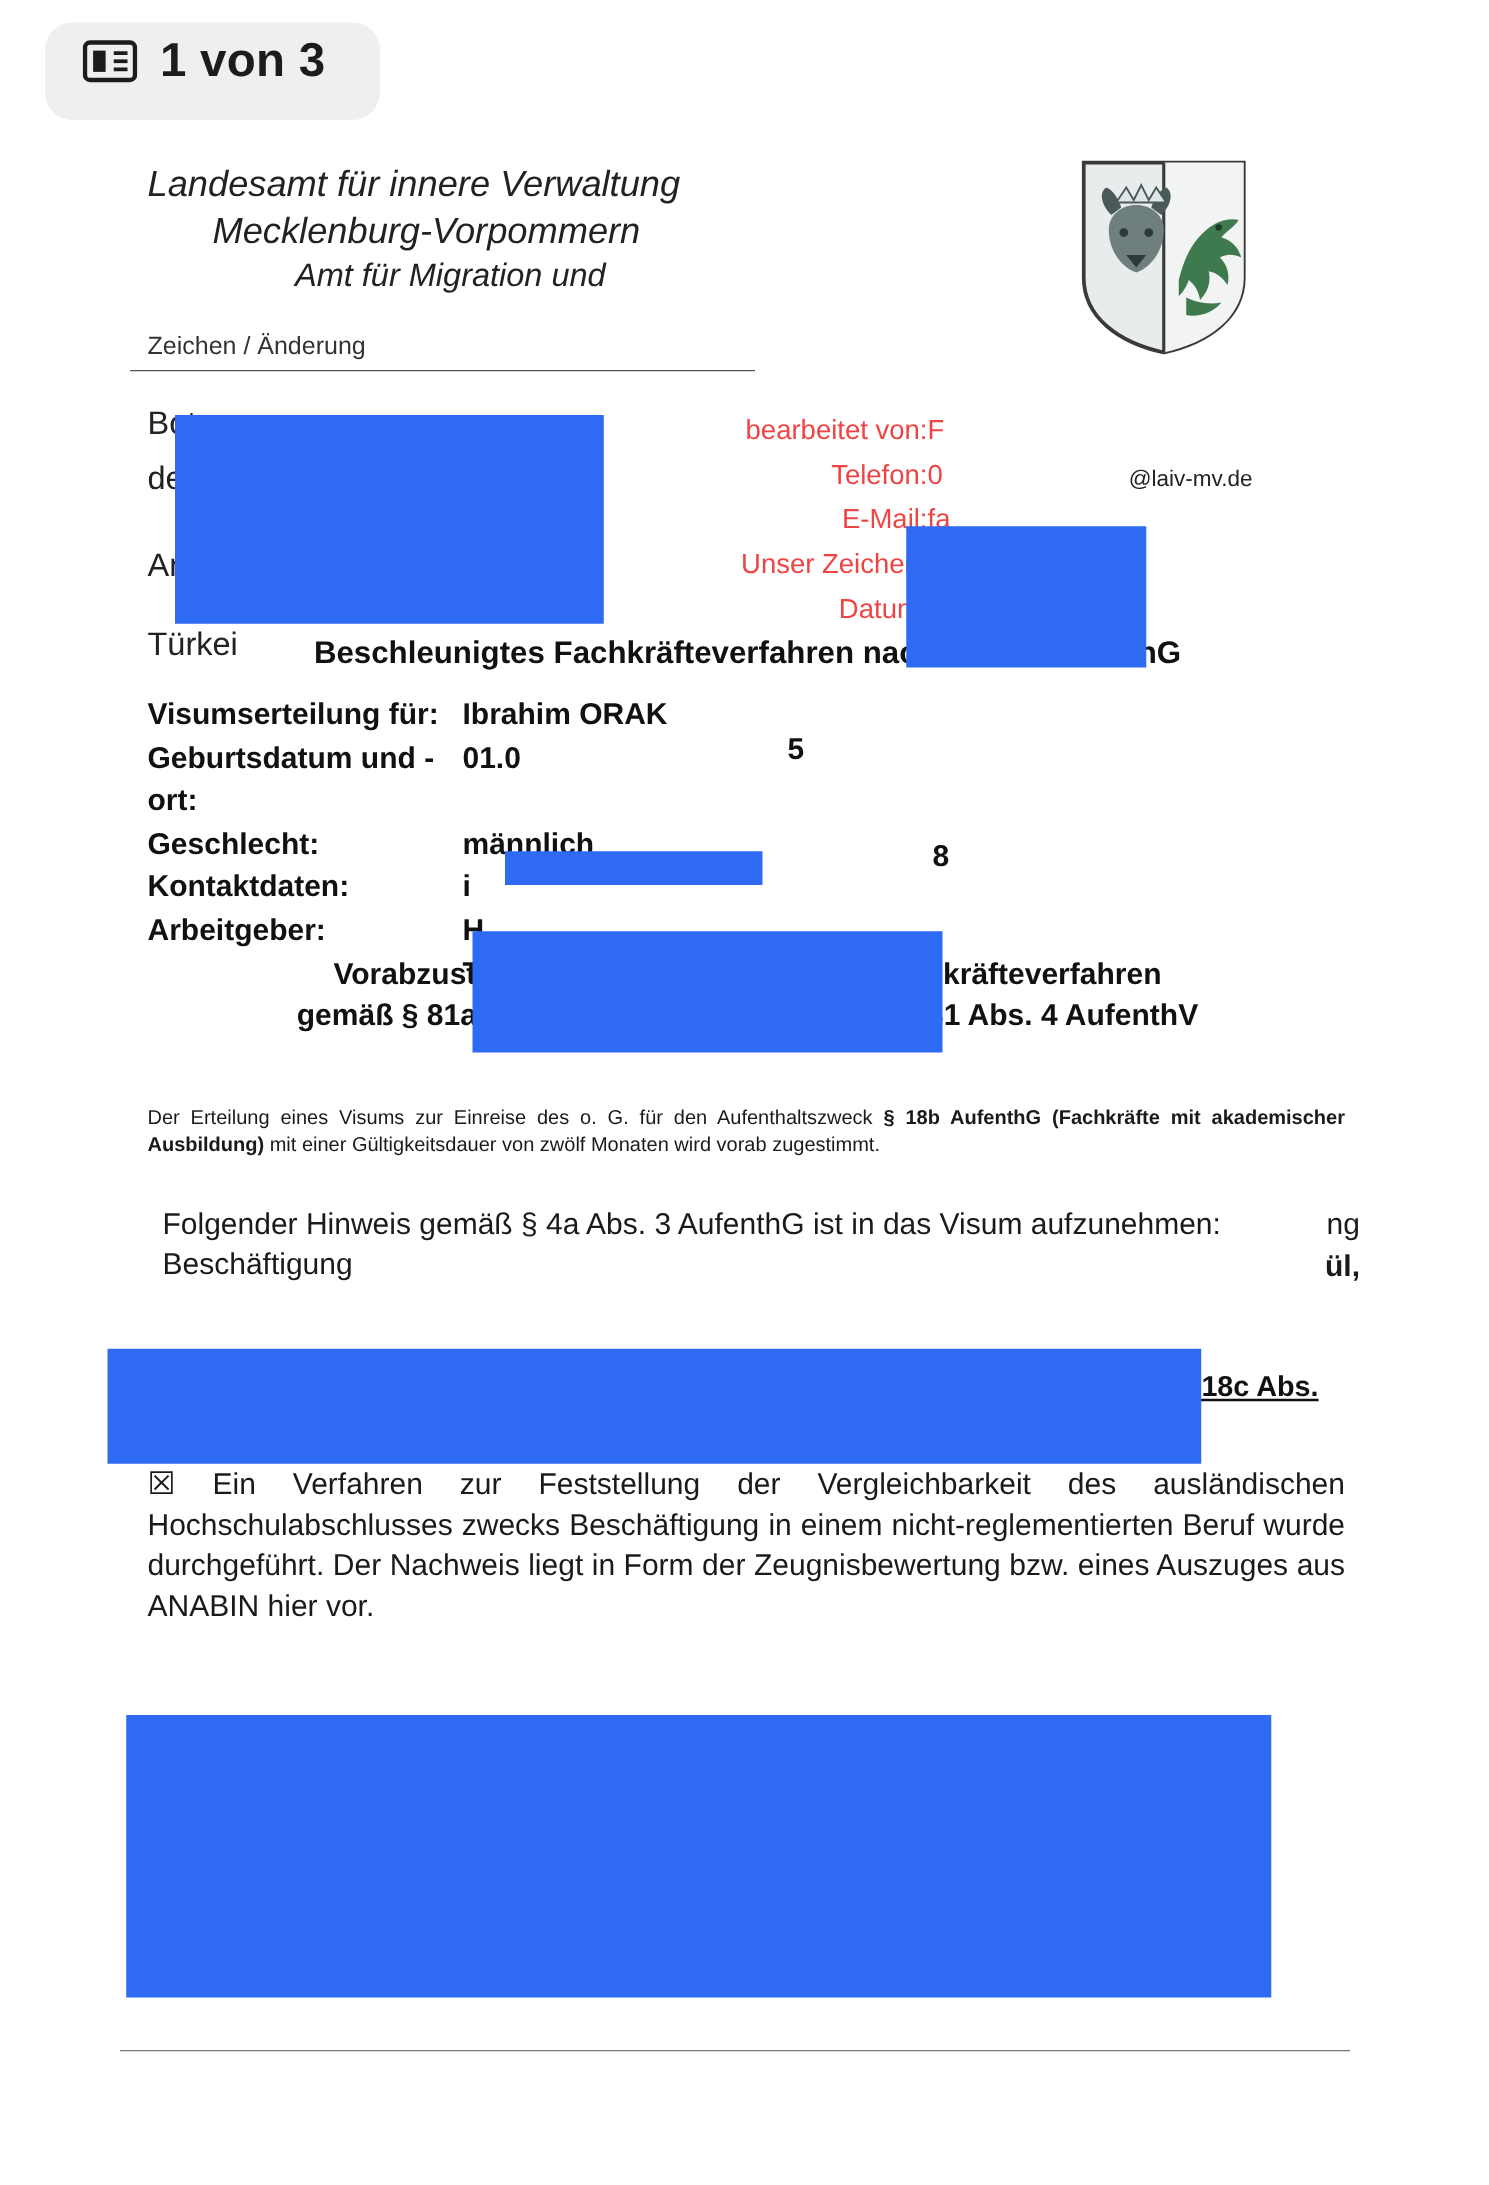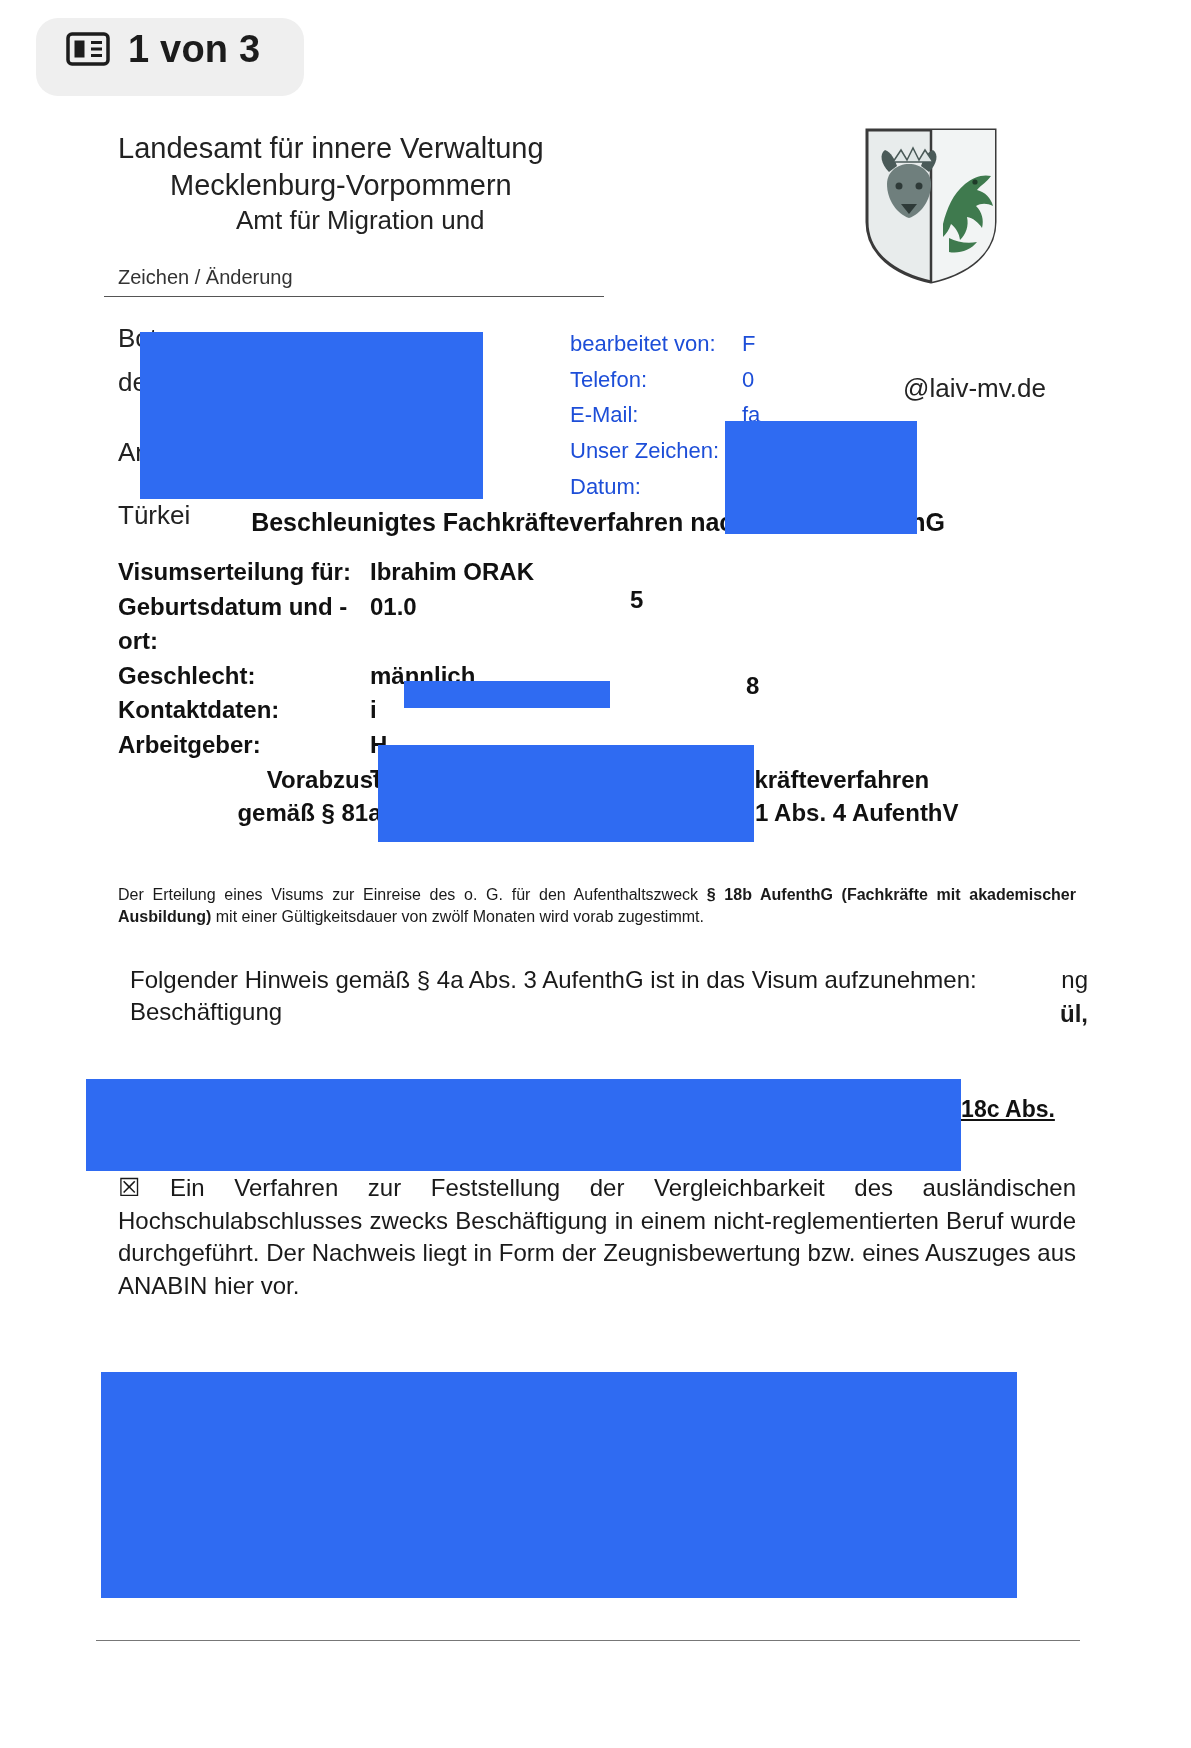--- a/index.html
+++ b/index.html
@@ -65,20 +65,21 @@
 
   
   .letterhead {
     position: absolute;
     left: 0;
     top: 22px;
     width: 640px;
     font-size: 29px;
     line-height: 1.28;
     color: #222;
+    font-style: italic;
   }
   .letterhead .l2 { padding-left: 52px; }
   .letterhead .l3 {
     padding-left: 118px;
     font-size: 26px;
   }
 
   
   .arms {
     position: absolute;
@@ -115,30 +116,31 @@
     color: #222;
   }
 
   
   .contact {
     position: absolute;
     left: 452px;
     top: 218px;
     font-size: 22px;
     line-height: 1.62;
-    color: #1d4ed8;
+    color: #ef4444;
+    text-align: right;
   }
   .contact .row { display: flex; }
   .contact .k { width: 172px; flex: 0 0 172px; }
   .contact .v { white-space: nowrap; }
   .mail-tail {
     position: absolute;
     left: 785px;
     top: 265px;
-    font-size: 26px;
+    font-size: 18px;
     color: #222;
   }
 
   
   .subject {
     position: absolute;
     left: 0;
     top: 400px;
     width: 960px;
     text-align: center;

